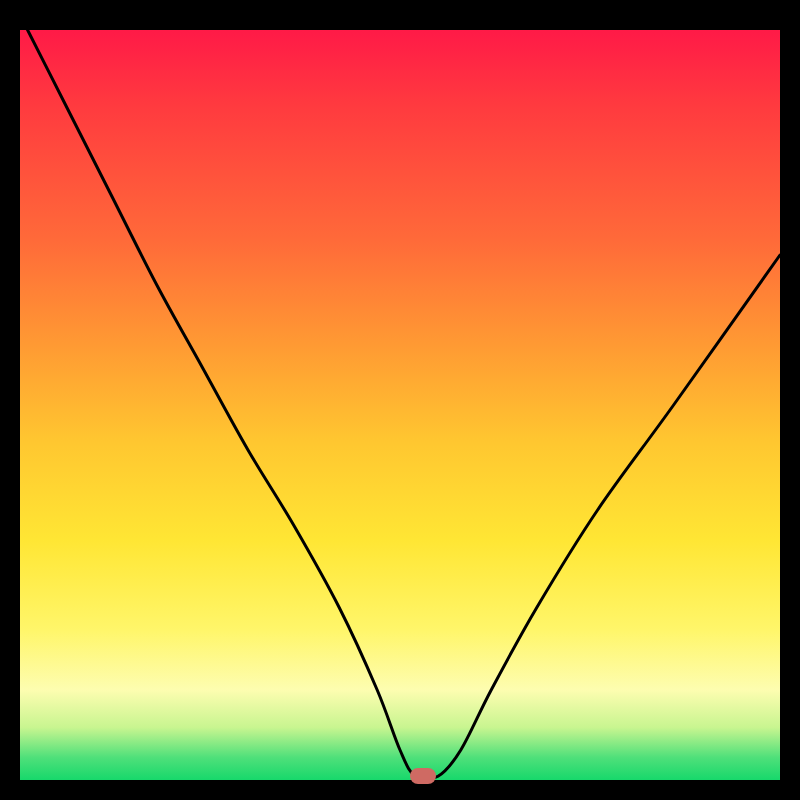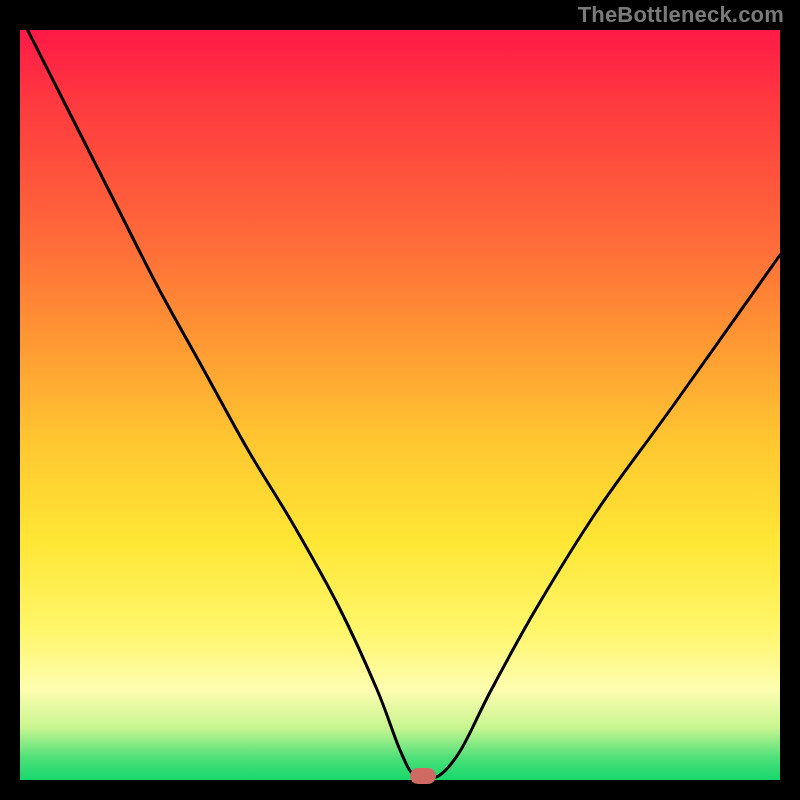--- a/index.html
+++ b/index.html
@@ -63,21 +63,20 @@
     background: #cf6a63;
     border-radius: 8px;
     transform: translate(-50%, -50%);
   }
 </style>
 </head>
 <body>
 
 <div class="frame">
 
-  <div class="attribution">TheBottleneck.com</div>
 
   <div class="plot-area">
     <svg class="curve" viewBox="0 0 760 750" preserveAspectRatio="none">
       <path id="curve-path" fill="none" stroke="#000" stroke-width="3" stroke-linecap="round" stroke-linejoin="round" d="M 0,-15 C 7.6000000000000005,0 30.4,45 45.6,75 C 60.800000000000004,105 76,135 91.2,165 C 106.4,195 121.59999999999998,226.25 136.79999999999998,255 C 151.99999999999997,283.75 167.2,309.99999999999994 182.4,337.49999999999994 C 197.60000000000002,364.99999999999994 212.8,393.75 228,420 C 243.2,446.25 258.4,468.75 273.59999999999997,495 C 288.79999999999995,521.25 305.26666666666665,550 319.2,577.5 C 333.1333333333333,605 347.06666666666666,636.25 357.2,660 C 367.3333333333333,683.75 373.6666666666667,705.625 380,720 C 386.3333333333333,734.375 388.8666666666667,741.875 395.2,746.25 C 401.5333333333333,750.625 410.4000000000001,750.625 418.00000000000006,746.25 C 425.6,741.875 431.9333333333333,734.375 440.79999999999995,720 C 449.66666666666663,705.625 458.5333333333333,683.75 471.2,660 C 483.8666666666667,636.25 499.0666666666667,607.5 516.8000000000001,577.5 C 534.5333333333334,547.5 554.8000000000001,513.75 577.6,480 C 600.4,446.25 623.2,417.5 653.6,375 C 684,332.5 742.2666666666667,250 760,225"></path>
     </svg>
     <div class="marker" id="min-marker" style="left: 402.8px; top: 746.25px;"></div>
   </div>
 
 </div>
 

